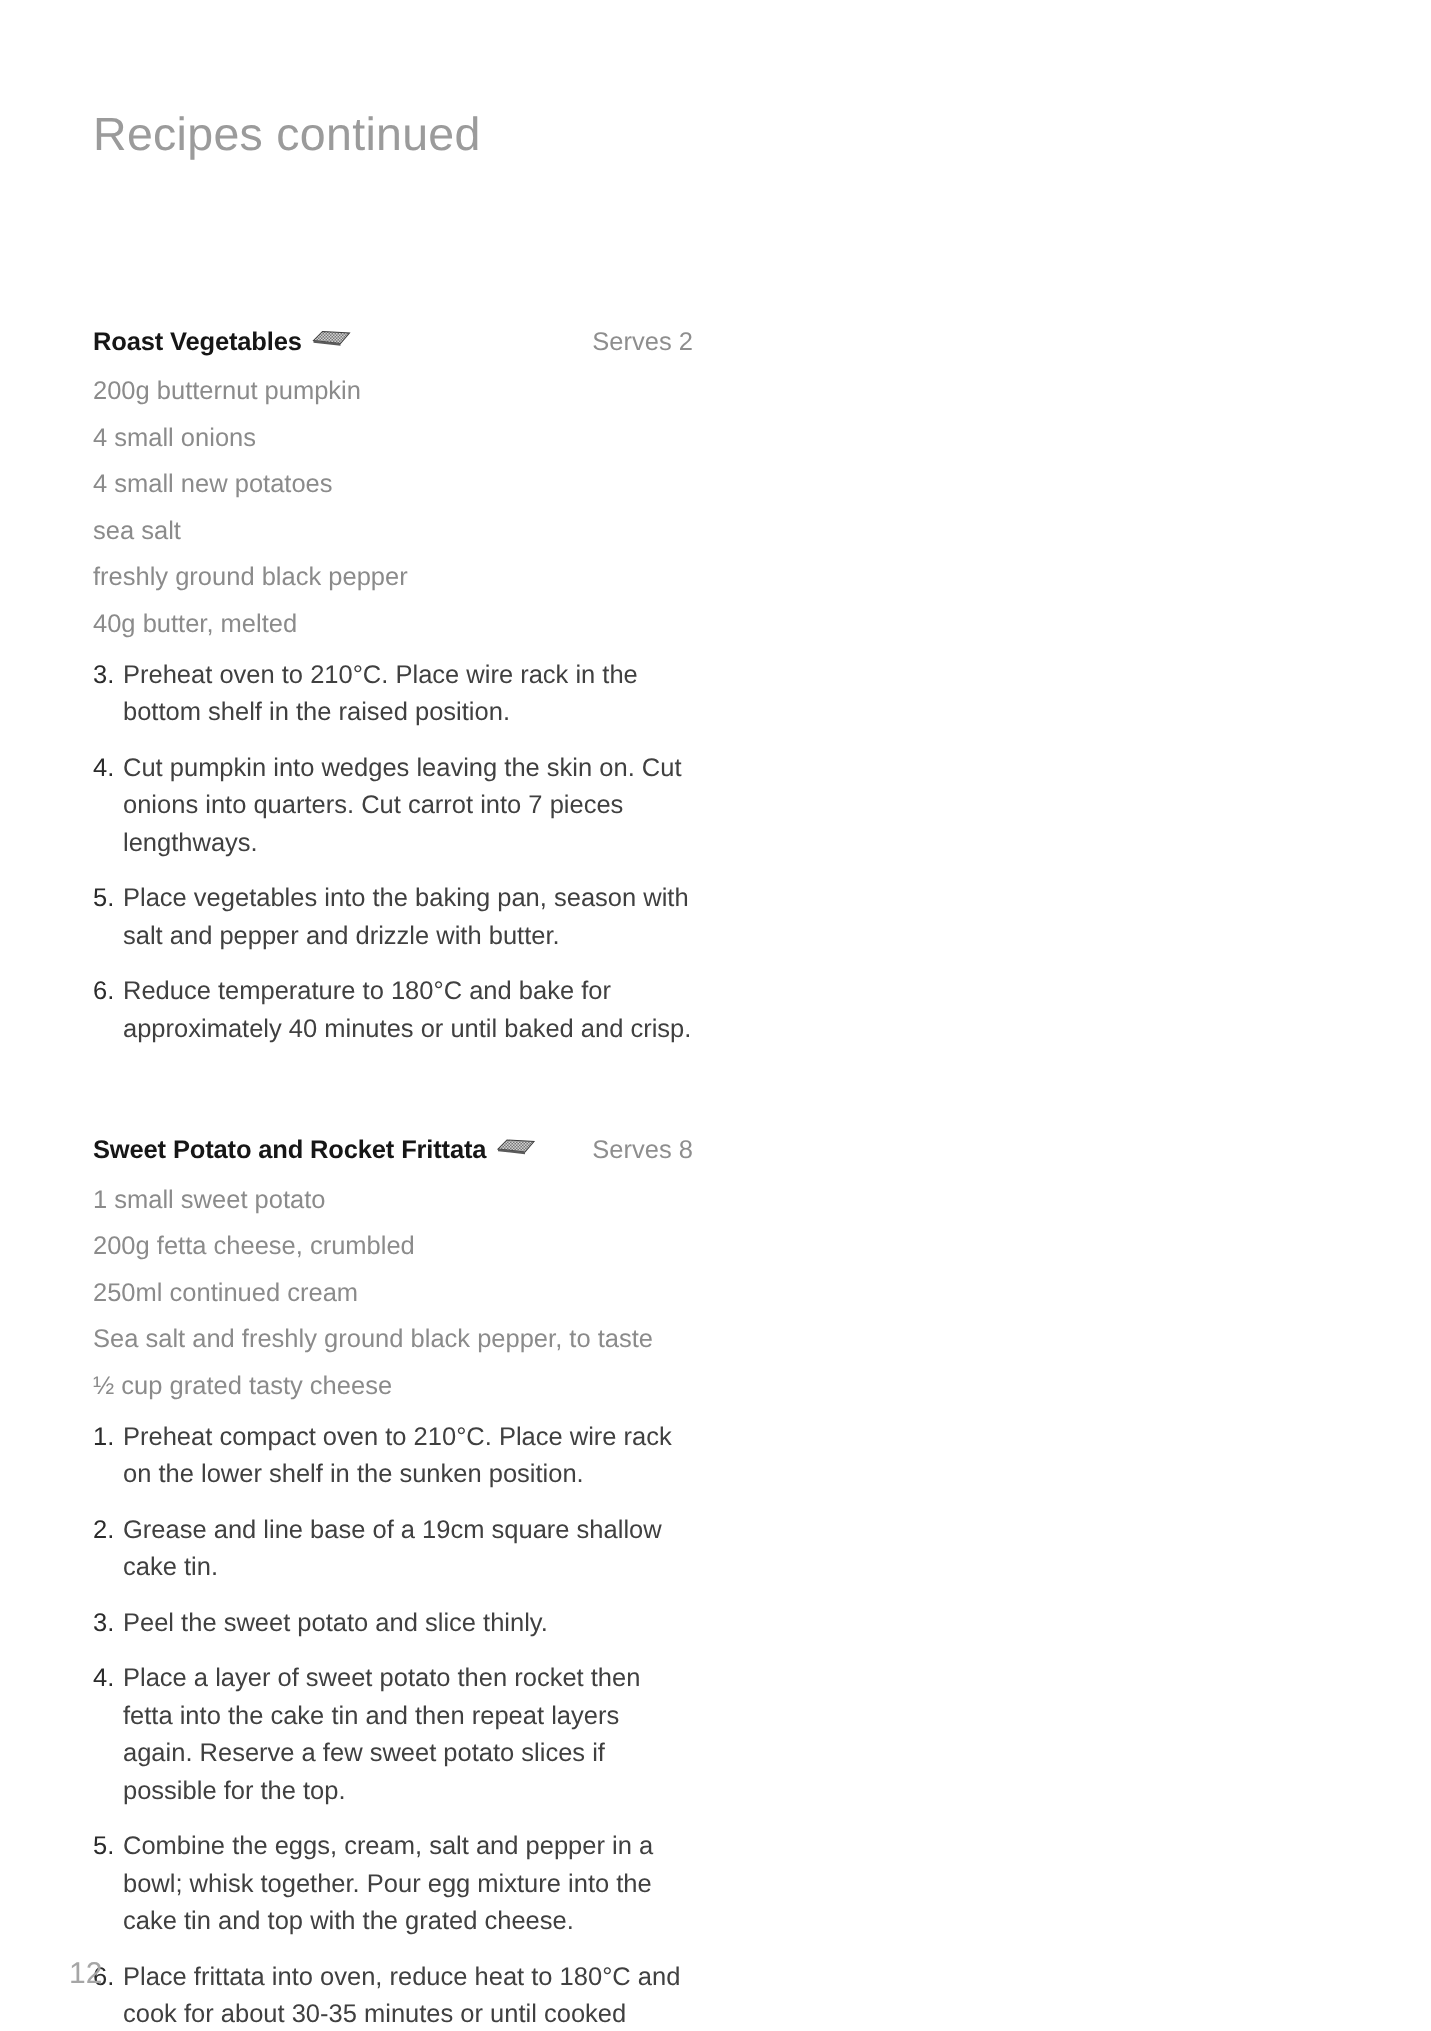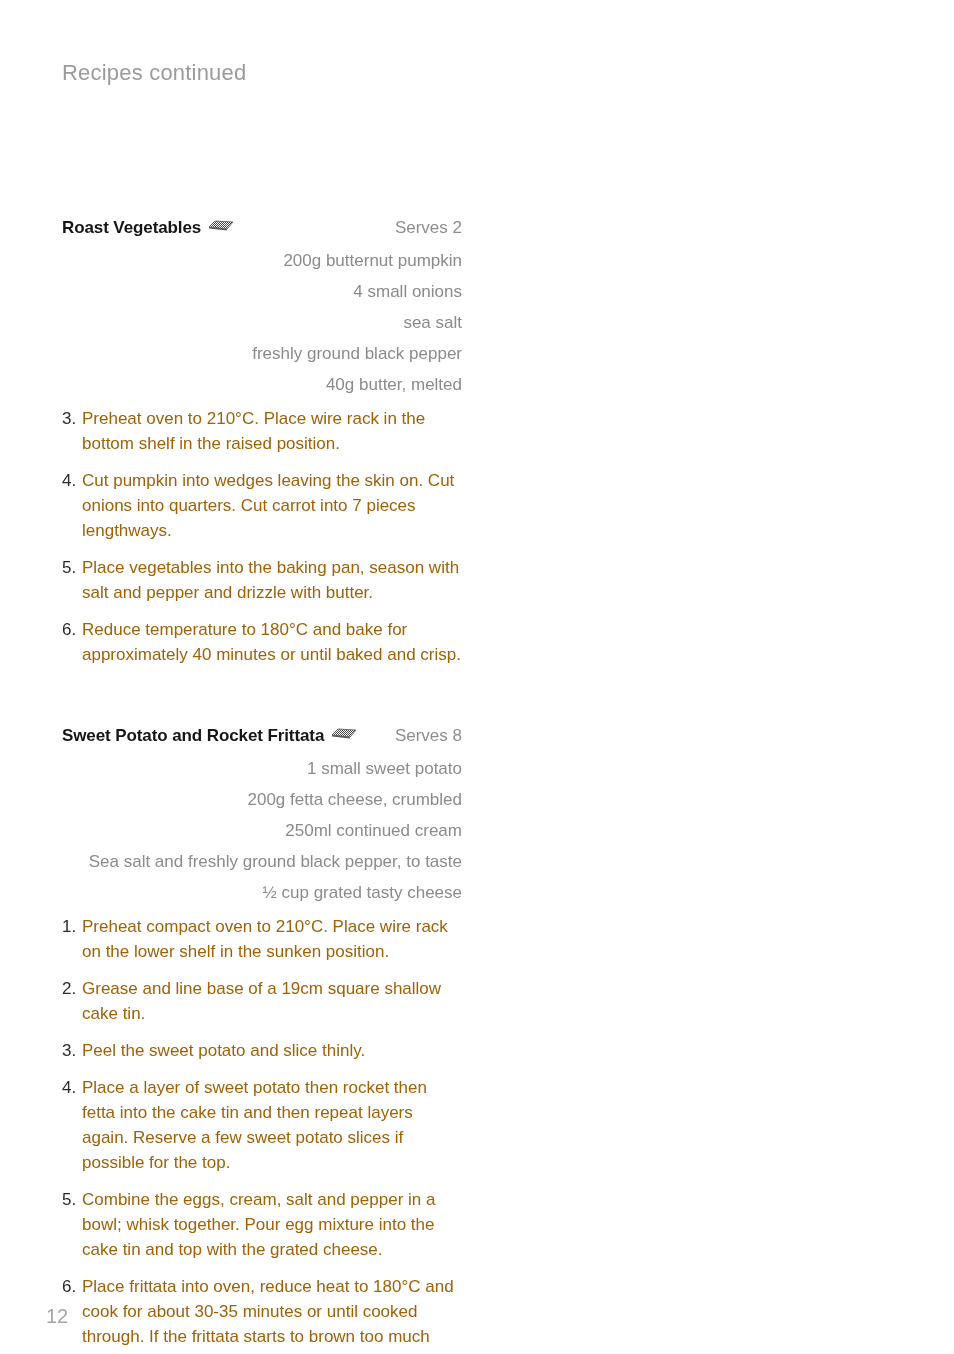--- a/index.html
+++ b/index.html
@@ -16,22 +16,22 @@
     position: relative;
     width: 954px;
     height: 1354px;
     background: #ffffff;
     overflow: hidden;
     box-sizing: border-box;
   }
   .page-title {
     position: absolute;
     left: 62px;
-    top: 60px;
-    font-size: 22px;
+    top: 72px;
+    font-size: 31px;
     font-weight: 400;
     color: #9b9b9b;
     letter-spacing: 0.2px;
     white-space: nowrap;
   }
   .columns {
     position: absolute;
     left: 0;
     top: 218px;
     width: 868px;
@@ -71,21 +71,20 @@
     color: #8e8e8e;
     font-weight: 400;
     white-space: nowrap;
     padding-left: 10px;
     text-align: center;
   }
   .ingredients {
     list-style: none;
     margin: 0;
     padding: 0;
-    text-align: right;
   }
   .ingredients li {
     font-size: 17px;
     line-height: 31px;
     color: #8b8b8b;
     padding-left: 18px;
     text-indent: -18px;
   }
   .steps {
     list-style: none;
@@ -101,21 +100,21 @@
     margin-bottom: 12px;
   }
   .step-num {
     flex: 0 0 auto;
     width: 20px;
     text-align: left;
     color: #2b2b2b;
   }
   .step-text {
     flex: 1 1 auto;
-    color: #a16207;
+    color: #404040;
   }
   .page-number {
     position: absolute;
     left: 46px;
     bottom: 26px;
     font-size: 20px;
     color: #a6a6a6;
   }
 </style>
 </head>
@@ -141,20 +140,21 @@
             <polygon points="7,2 25,3 19,10 1,8" fill="url(#mesh1)" stroke="#3d3d3d" stroke-width="0.7"></polygon>
             <polygon points="1,8 19,10 19,11.5 1,9.5" fill="#5a5a5a"></polygon>
           </svg>
         </span>
         <span class="serves">Serves 2</span>
       </div>
 
       <ul class="ingredients">
         <li>200g butternut pumpkin</li>
         <li>4 small onions</li>
+        <li>4 small new potatoes</li>
         <li>sea salt</li>
         <li>freshly ground black pepper</li>
         <li>40g butter, melted</li>
       </ul>
 
       <ul class="steps">
         <li>
           <span class="step-num">3.</span>
           <span class="step-text">Preheat oven to 210°C. Place wire rack in the bottom shelf in the raised position.</span>
         </li>

